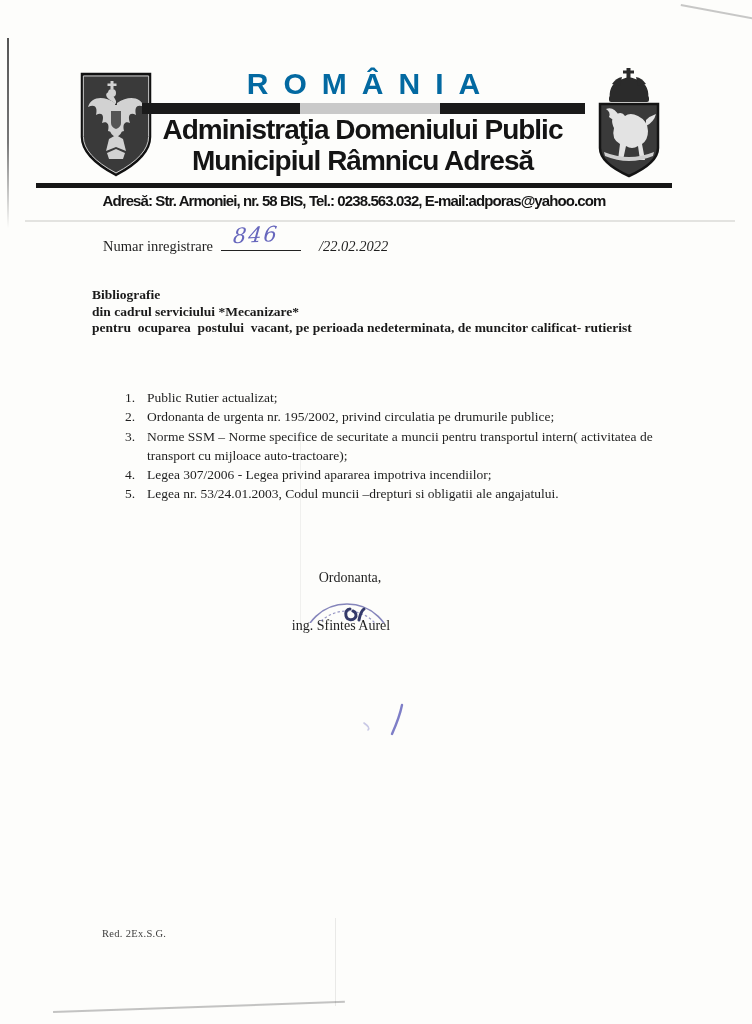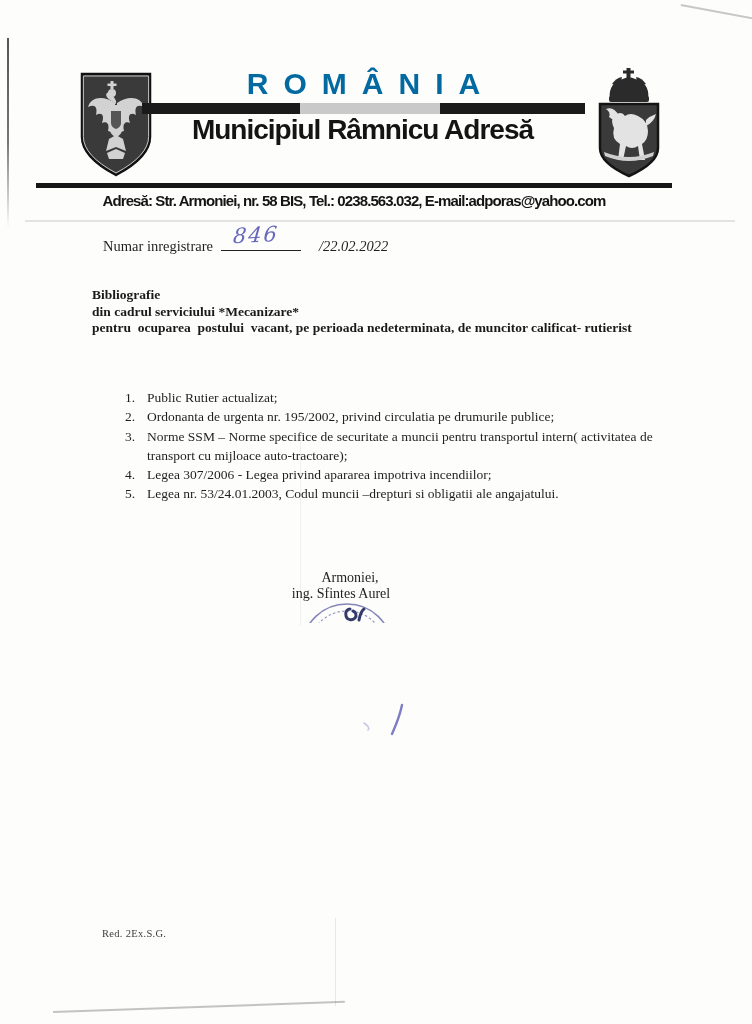--- a/index.html
+++ b/index.html
@@ -55,21 +55,21 @@
   .title-block .sub{white-space:pre-wrap;}
 
   
   .biblio{left:125px;top:388px;width:570px;font-size:13.5px;line-height:19.3px;}
   .li{display:flex;}
   .li .num{width:22px;flex:0 0 22px;}
   .li .txt{white-space:pre-wrap;width:540px;}
 
   
   .signature{left:270px;top:570px;width:160px;text-align:center;font-size:14px;line-height:16px;}
-  .sig-name{display:inline-block;transform:translateX(-9px);}
+  .sig-name{display:inline-block;transform:translateX(-9px);margin-top:32px;}
   .stamp{left:292px;top:600px;width:110px;height:23px;overflow:hidden;}
   .penmark{left:362px;top:703px;}
 
   
   .footer-note{left:102px;top:928px;font-size:10.5px;letter-spacing:.3px;color:#3d3d3d;}
 </style>
 </head>
 <body style="--ink-handwriting: #6767bd; --stamp-blue: #8585bb; --bar-black: #1a1a1a; --bar-gray: #c9c9c9;">
 
 <div class="abs edge-line-left"></div>
@@ -100,20 +100,21 @@
 
 <div class="abs country">ROMÂNIA</div>
 
 <div class="abs bar">
   <div class="b1"></div>
   <div class="b2"></div>
   <div class="b3"></div>
 </div>
 
 <div class="abs orgname">
+  <div>Administraţia Domeniului Public</div>
   <div>Municipiul Râmnicu Adresă</div>
 </div>
 
 <div class="abs emblem-right">
   <svg width="74" height="112" viewBox="0 0 74 112">
 
     <g fill="#2b2b2b">
       <rect x="34.5" y="2" width="4" height="10"></rect>
       <rect x="31" y="4.5" width="11" height="3"></rect>
       <path d="M18,34 Q16,20 26,15 Q36,10 37,12 Q38,10 48,15 Q58,20 56,34 Z"></path>
@@ -175,21 +176,21 @@
     <span class="txt">Legea 307/2006 - Legea privind apararea impotriva incendiilor;</span>
   </div>
 
   <div class="li">
     <span class="num">5.</span>
     <span class="txt">Legea nr. 53/24.01.2003, Codul muncii –drepturi si obligatii ale angajatului.</span>
   </div>
 </div>
 
 <div class="abs signature">
-  <div>Armoniei,</div>
+  <div>Ordonanta,</div>
   <div class="sig-name">ing. Sfintes Aurel</div>
 </div>
 
 <div class="abs stamp">
   <svg width="110" height="23" viewBox="0 0 110 23">
     <ellipse cx="55" cy="46" rx="44" ry="42" fill="none" stroke="var(--stamp-blue,#8585bb)" stroke-width="1.6"></ellipse>
     <ellipse cx="55" cy="46" rx="37" ry="35" fill="none" stroke="var(--stamp-blue,#8585bb)" stroke-width="1.2" stroke-dasharray="2.5,2.2" opacity="0.85"></ellipse>
     <path d="M58,9 C55,9 53,12 54,16 C55,20 60,21 63,18 C65,16 64,12 61,11 M67,20 C68,15 69,11 72,9" fill="none" stroke="#343a6a" stroke-width="3" stroke-linecap="round"></path>
   </svg>
 </div>

